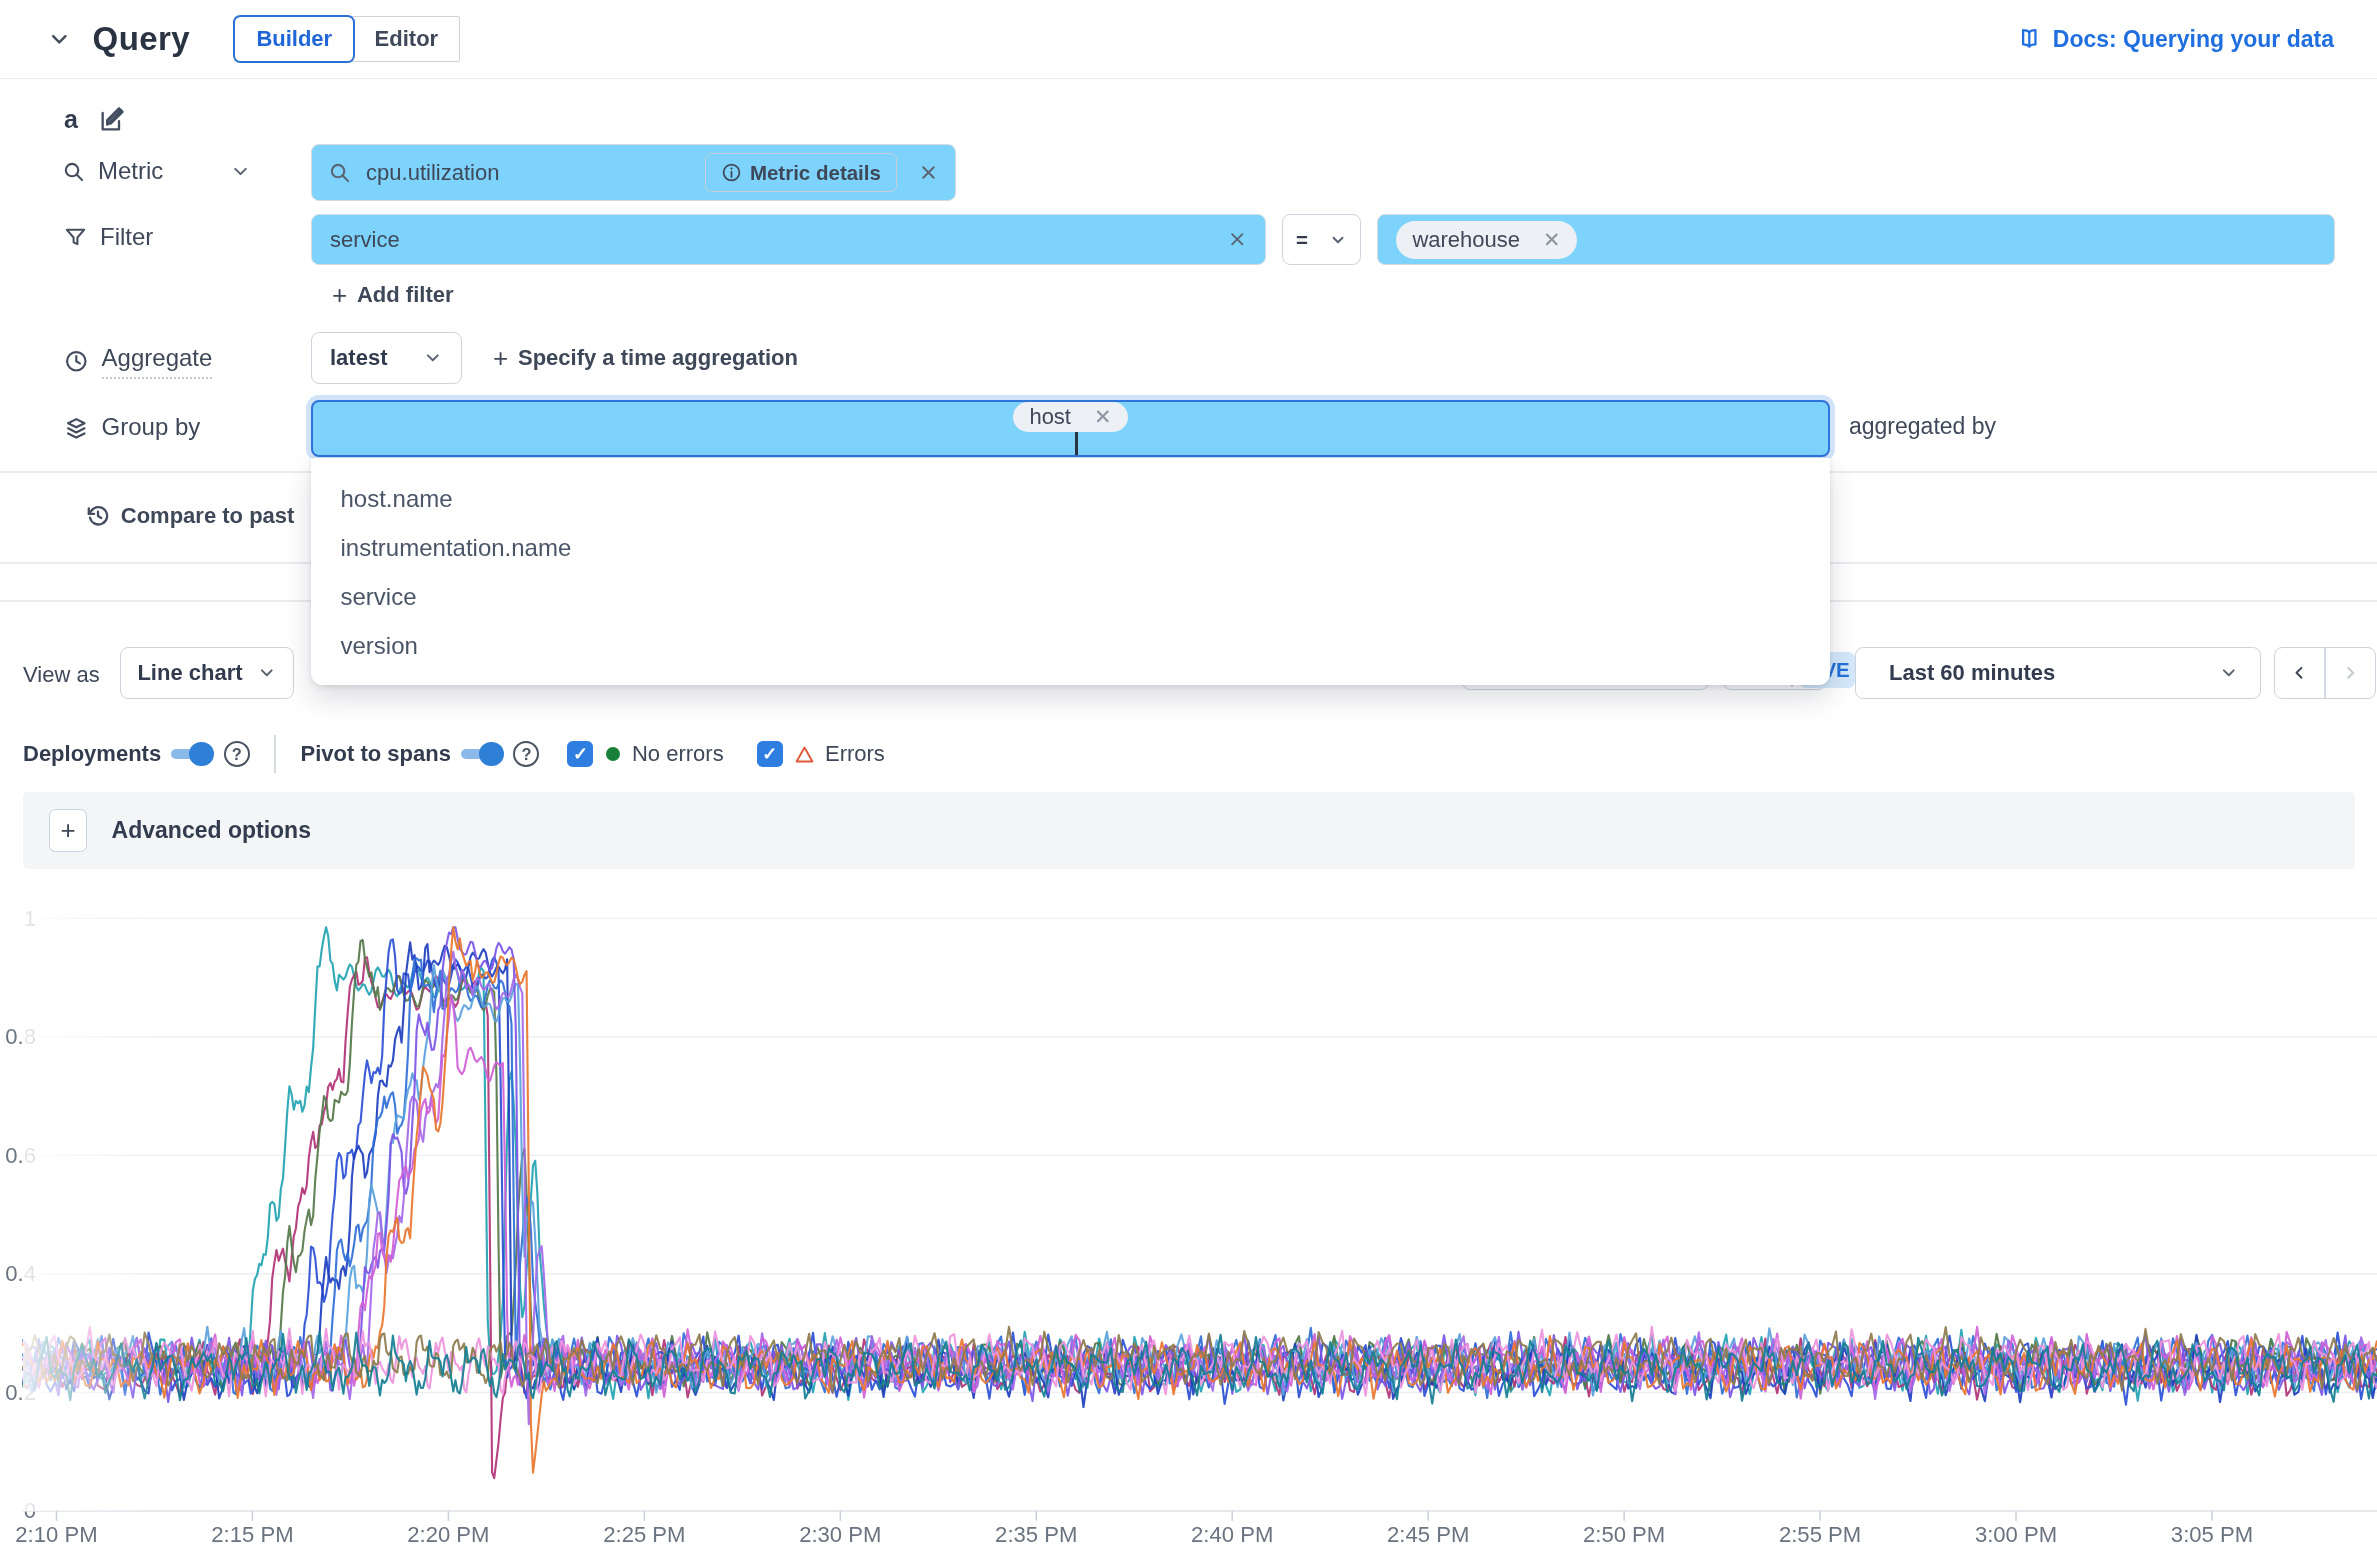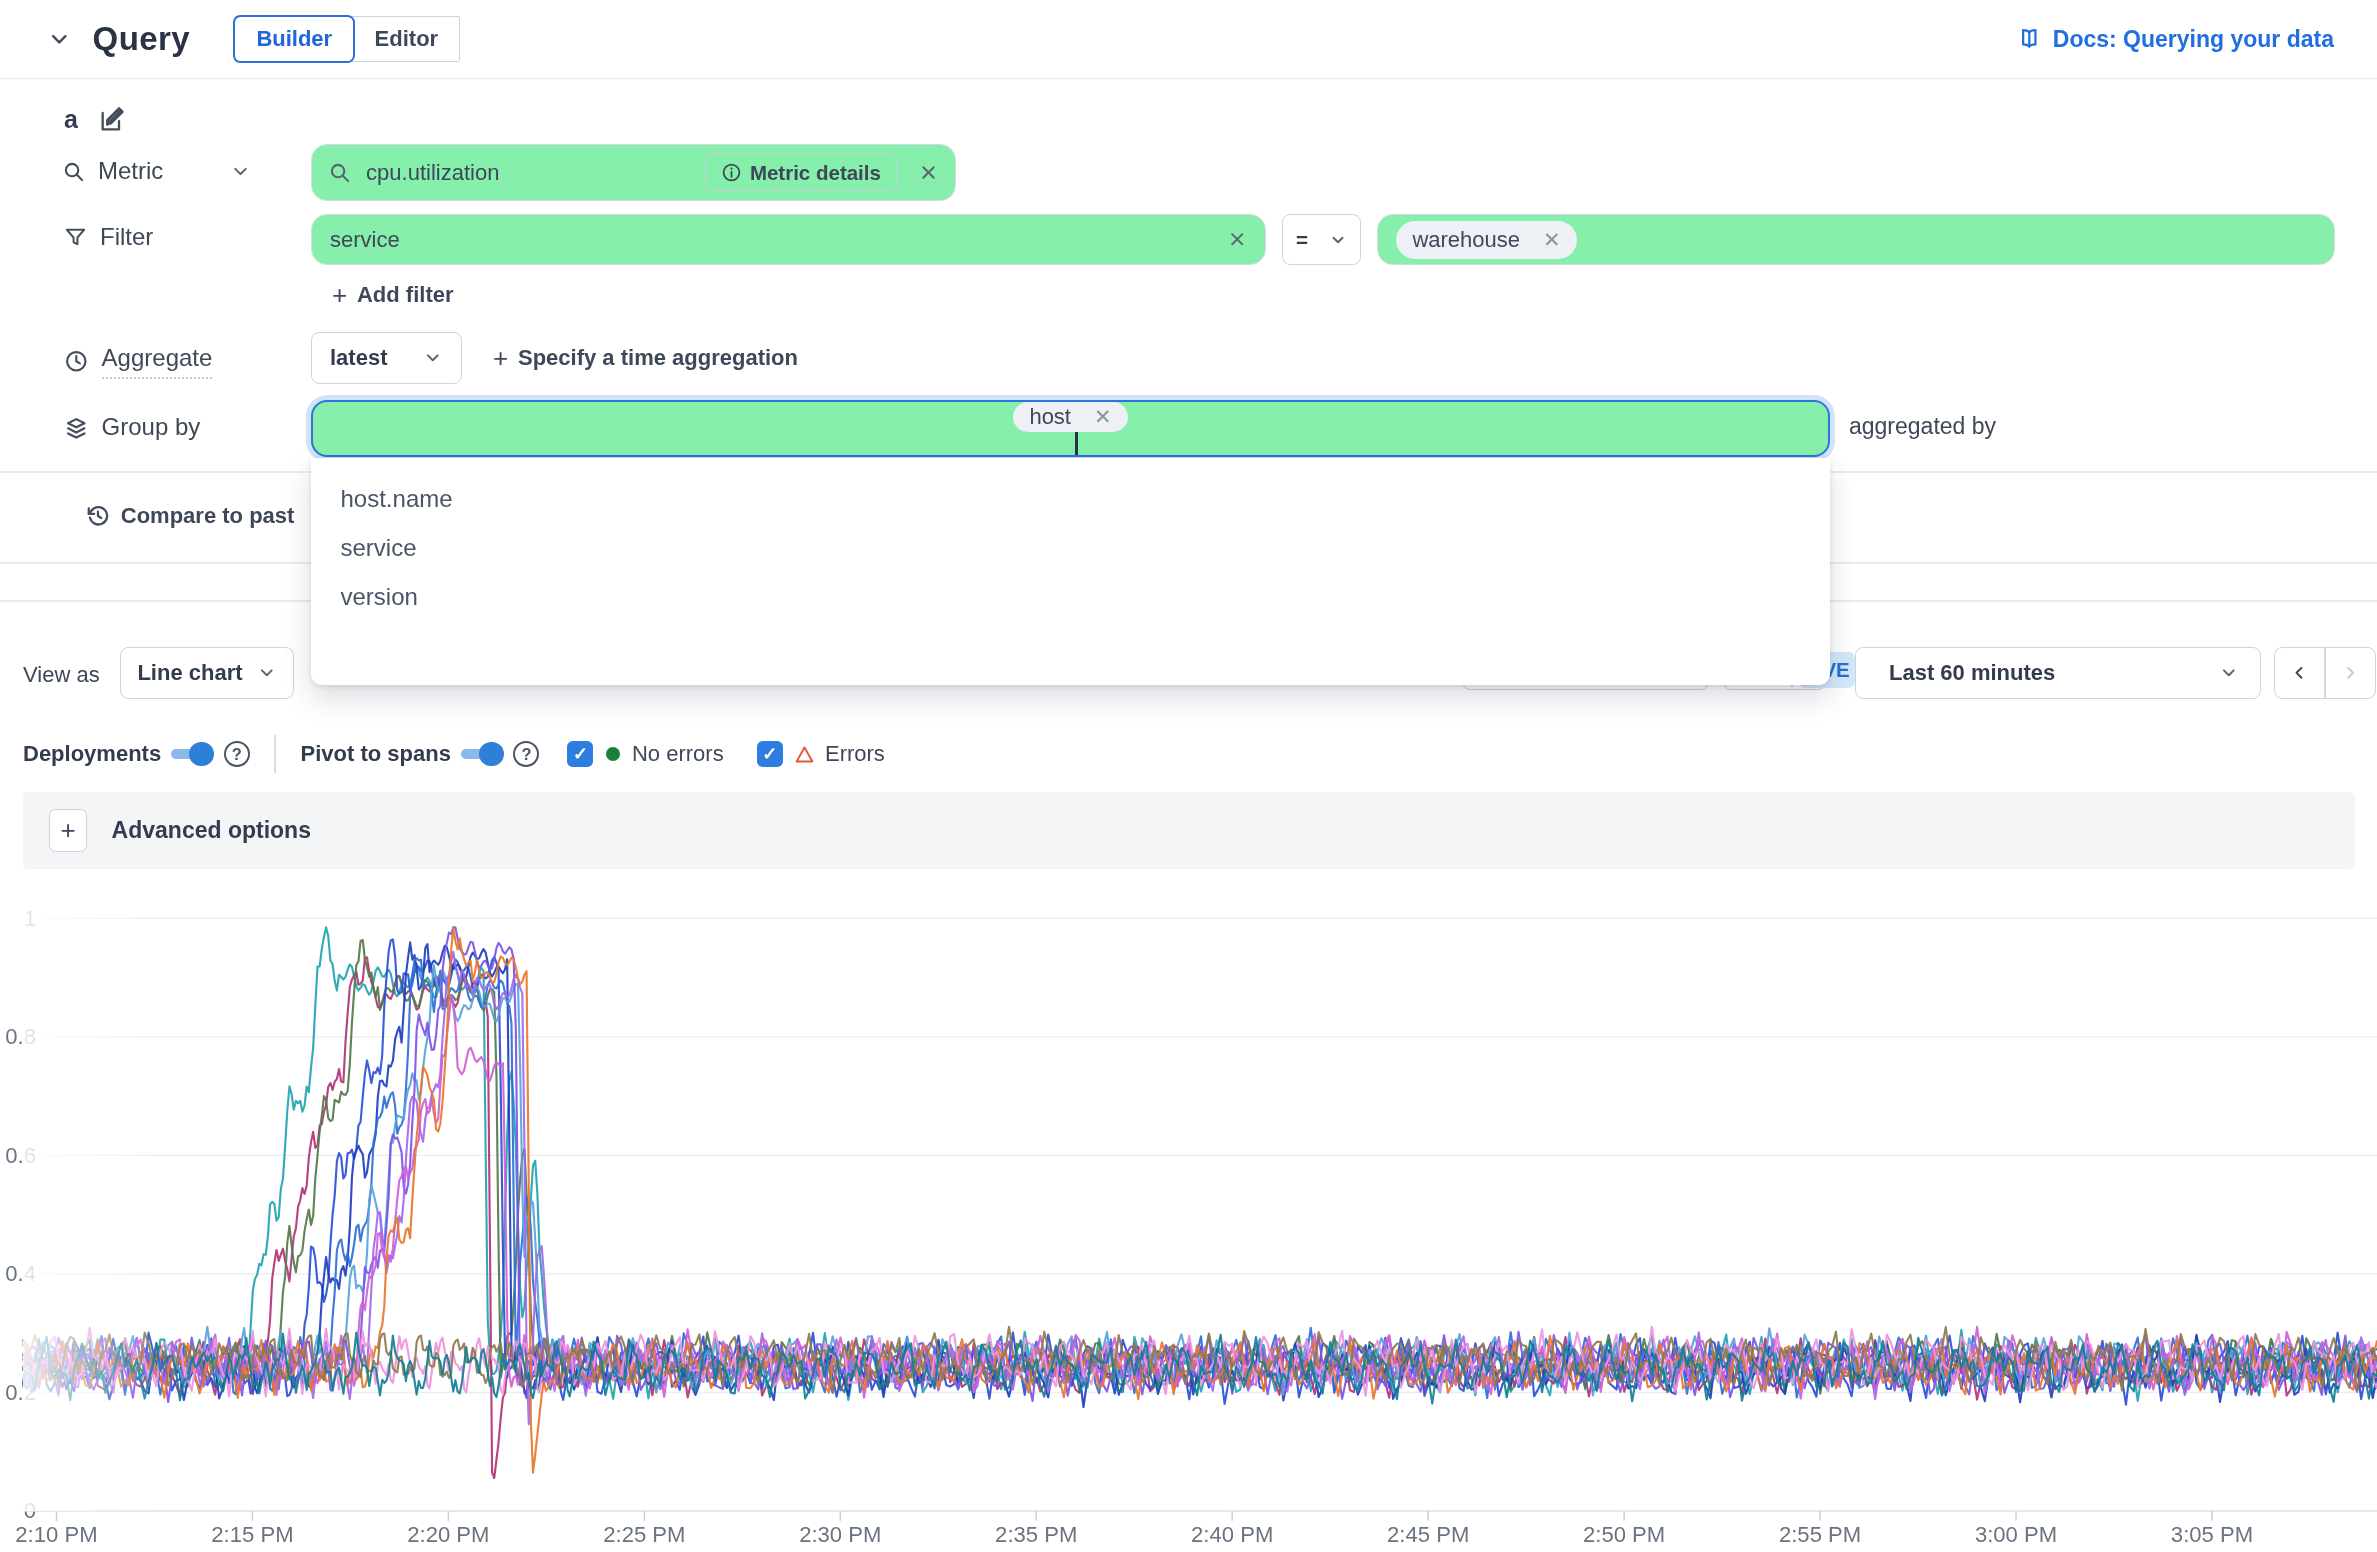--- a/index.html
+++ b/index.html
@@ -15,21 +15,21 @@
   .seg { display:flex; border:1.6px solid #ccd3db; border-radius:2px; background:#fff; height:46px; overflow:visible; margin-left:23px; }
   .seg-btn { display:flex; align-items:center; padding:0 21px; font-size:22px; font-weight:bold; color:#3f4859; }
   .seg-btn.active { color:#2166d8; border:2.5px solid #2b6fd4; border-radius:7.4px; margin:-1.6px; background:#fff; }
   .docs-link { margin-left:auto; padding-right:43px; display:flex; align-items:center; gap:11.5px;
     color:#1f6fe0; font-size:23px; font-weight:bold; cursor:pointer; }
 
   
   .abs { position:absolute; }
   .row-label { display:flex; align-items:center; gap:13px; font-size:24px; color:#3f4859; }
   .icon { display:inline-flex; align-items:center; justify-content:center; color:#434d5e; }
-  .inputbox { background:#86efac; border:1.6px solid #d6dbe2; border-radius:16px; display:flex; align-items:center; }
+  .inputbox { background:#7dd3fc; border:1.6px solid #d6dbe2; border-radius:8px; display:flex; align-items:center; }
   .inputbox .txt { font-size:22px; color:#3f4859; }
   .selectbox { background:#fff; border:1.6px solid #ccd3db; border-radius:8.2px; display:flex; align-items:center;
     justify-content:space-between; font-size:22px; color:#333c4e; font-weight:bold; cursor:pointer; }
   .chip { background:#edf0f4; border-radius:19.6px; display:inline-flex; align-items:center; gap:23px;
     padding:0 16.4px; height:38px; font-size:22px; color:#3f4859; }
   .chip .x { color:#8a93a0; font-size:21px; cursor:pointer; }
   .ghost-btn { display:inline-flex; align-items:center; gap:9.8px; font-size:22px; font-weight:bold; color:#3f4859; cursor:pointer; }
   .plus-glyph { font-size:26px; font-weight:normal; color:#3f4859; line-height:1; }
   .dotted-under { border-bottom:2.5px dotted #c3cad3; padding-bottom:4.9px; }
 
@@ -244,20 +244,21 @@
           <path d="M3.5 5v5h5"></path>
           <path d="M4.6 13.5a8 8 0 1 0 1.2-6.2L3.5 10"></path>
           <polyline points="12 8 12 12 15 13.8"></polyline>
         </svg>
     </span>
     <span>Compare to past</span>
   </div>
 
   <div class="dropdown" id="dd-panel">
       <div class="dd-item">host.name</div>
+      <div class="dd-item">instrumentation.name</div>
       <div class="dd-item">service</div>
       <div class="dd-item">version</div>
     </div>
 
   <div class="abs lbl-plain" style="left:23px; top:662px;">View as</div>
   <div class="abs selectbox" style="left:120px; top:647px; width:174px; height:52px; padding:0 16.4px; font-weight:bold;">
     <span>Line chart</span>
     <span class="icon">
       <svg class="ic" width="19.6" height="19.6" viewBox="0 0 24 24" fill="none" stroke="#5a6472" stroke-width="2.4" stroke-linecap="round" stroke-linejoin="round">
           <polyline points="6 9 12 15 18 9"></polyline>

